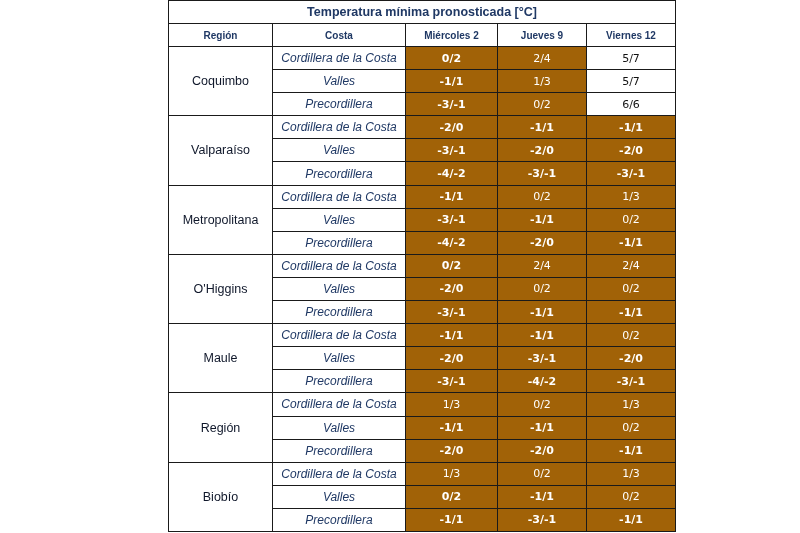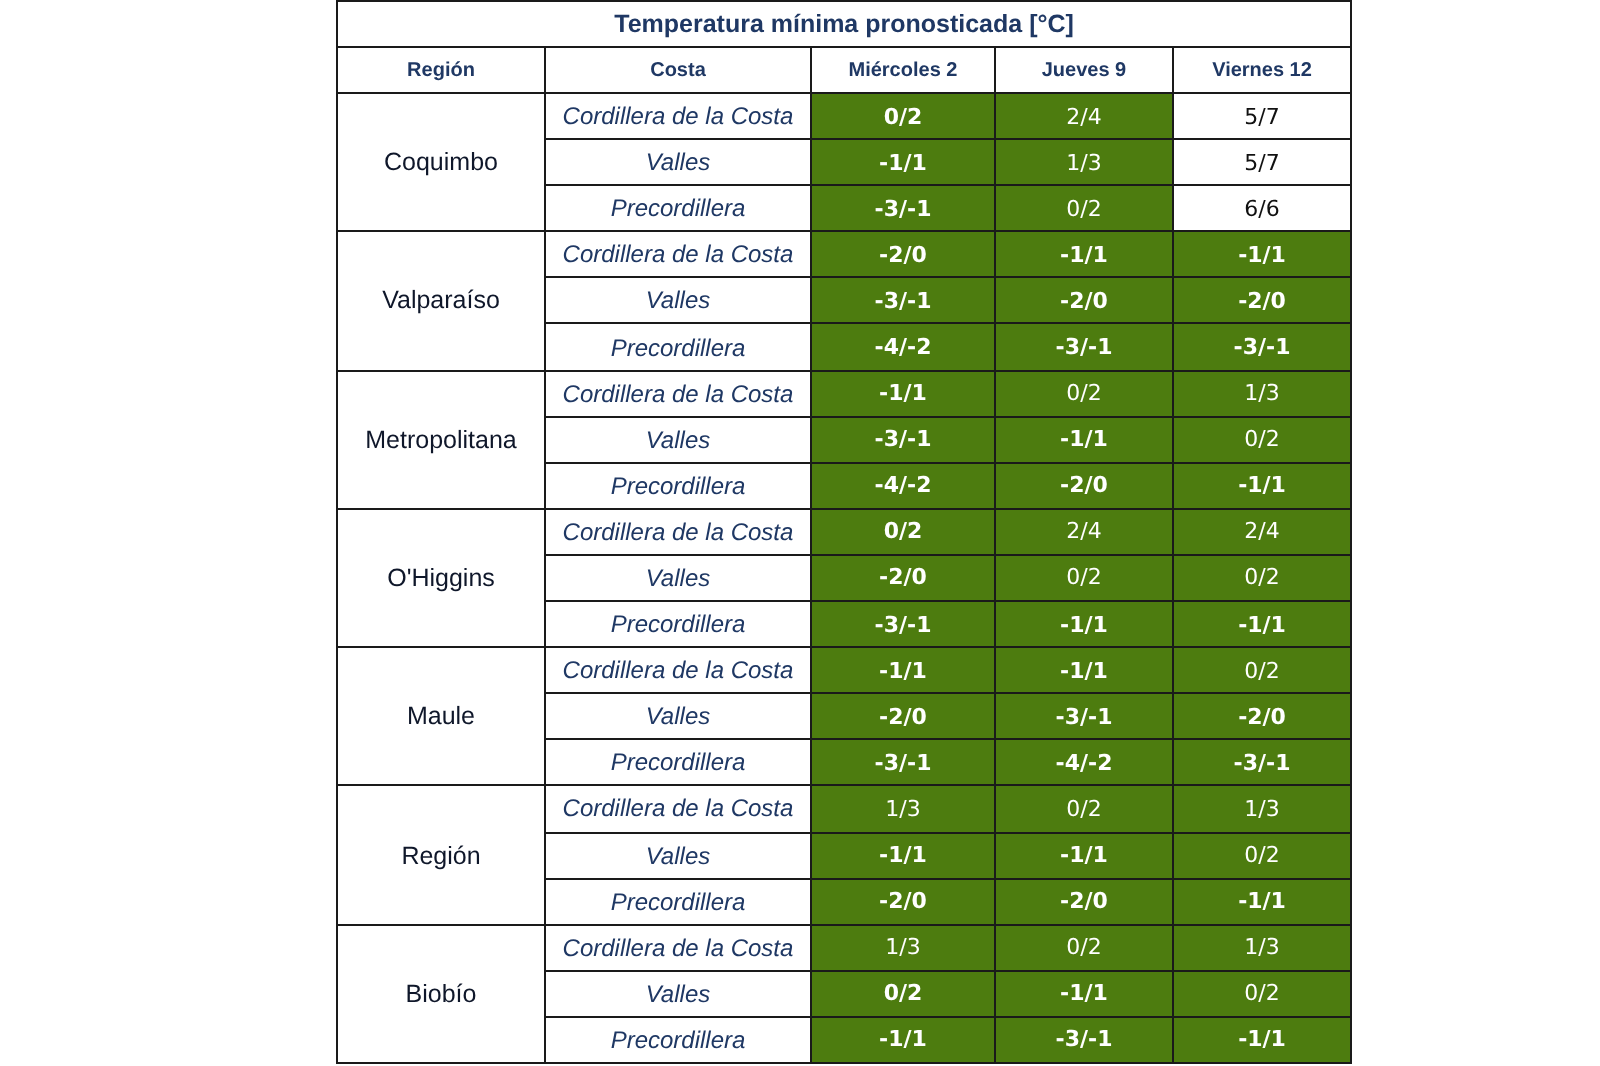--- a/index.html
+++ b/index.html
@@ -12,21 +12,21 @@
   }
   table.fc td, table.fc th {
     border:1px solid #1a1a1a; padding:0; text-align:center; vertical-align:middle;
     overflow:hidden; white-space:nowrap;
   }
   .title-cell { height:22px; font-weight:bold; font-size:12.5px; color:#1F3864; }
   .hdr { height:22px; font-weight:bold; font-size:10px; color:#1F3864;margin-top:12px; }
   .region { font-size:12.5px; color:#0f172a; font-weight:normal; }
   .zona { height:22.1px; font-size:12px; color:#1F3864;font-style:italic; }
   .val { font-family:"DejaVu Sans", sans-serif; font-size:11px; color:#111; }
-  .val.purple { background:#4d7c0f; color:#ffffff; }
+  .val.purple { background:#a16207; color:#ffffff; }
   .val.bold { font-weight:bold; }
 </style>
 </head>
 <body>
 
 <table class="fc">
   <colgroup>
     <col style="width:104px">
       <col style="width:133px">
       <col style="width:92px">

